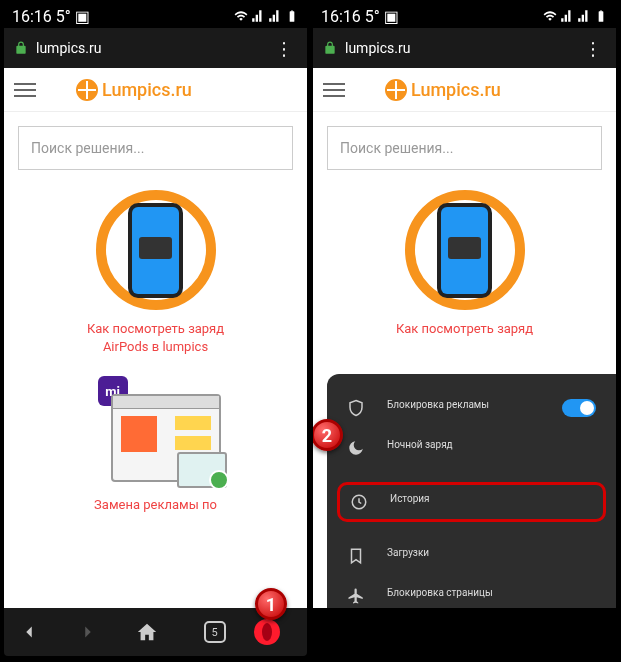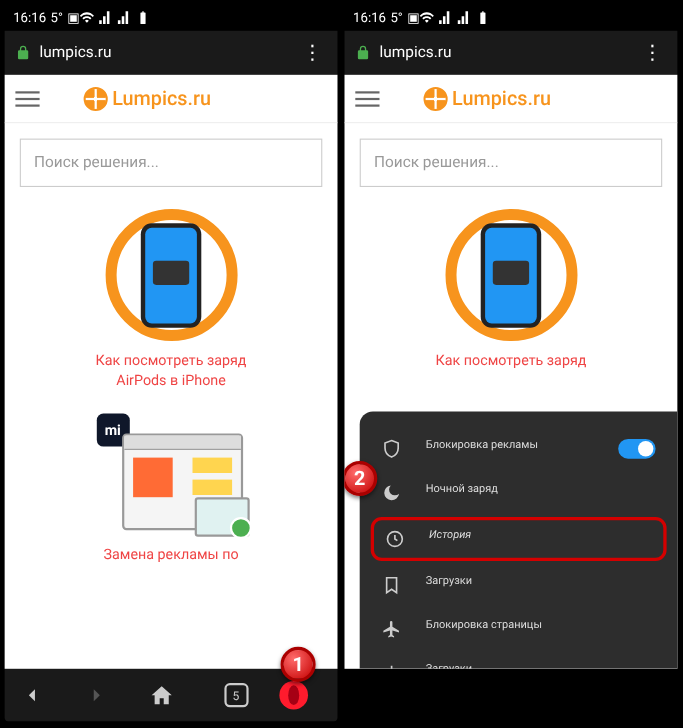--- a/index.html
+++ b/index.html
@@ -22,22 +22,22 @@
     overflow: hidden;
     position: relative;
   }
   .statusbar {
     height: 24px;
     background: #000;
     color: #fff;
     display: flex;
     align-items: center;
     padding: 0 8px;
-    font-size: 12px;
-    justify-content: flex-start;
+    font-size: 16px;
+    justify-content: space-between;
   }
   .status-left { display: flex; gap: 4px; align-items: center; }
   .status-right { display: flex; gap: 3px; align-items: center; }
   .status-ico { width: 14px; height: 14px; }
   .addrbar {
     height: 40px;
     background: #1a1a1a;
     display: flex;
     align-items: center;
     padding: 0 10px;
@@ -102,22 +102,22 @@
   .phone-screen::after {
     content: ''; position: absolute; top: 35%; left: 15%; width: 70%; height: 22px;
     background: #333; border-radius: 3px;
   }
   .hero-link { color: #ef4444; font-size: 13px; line-height: 1.4; }
   .second-hero { text-align: center; padding: 10px 20px; }
   .mi-art {
     width: 140px; height: 110px; margin: 0 auto 10px; position: relative;
   }
   .mi-badge {
-    position: absolute; top: 0; left: 2px; width: 30px; height: 30px;
-    background: #0f172a; color: #fff; font-size: 13px; font-weight: bold;
+    position: absolute; top: 0; left: 12px; width: 30px; height: 30px;
+    background: #4c1d95; color: #fff; font-size: 13px; font-weight: bold;
     display: flex; align-items: center; justify-content: center;
     border-radius: 6px;
   }
   .browser-shape {
     position: absolute; top: 18px; left: 25px; width: 110px; height: 88px;
     border: 2px solid #999; background: #f5f5f5; border-radius: 4px;
   }
   .browser-shape::before {
     content: ''; position: absolute; top: 0; left: 0; right: 0; height: 12px;
     background: #ddd; border-bottom: 1px solid #999;
@@ -163,21 +163,21 @@
     padding: 14px 0 8px;
     display: flex; flex-direction: column;
     z-index: 5;
   }
   .menu-item {
     display: flex; align-items: flex-start; gap: 20px;
     padding: 11px 20px; font-size: 10px;
   }
   .menu-item.hl {
     border: 3px solid #d40000; border-radius: 10px;
-    margin: 2px 10px; padding: 8px 10px; font-style: italic;
+    margin: 14px 10px; padding: 8px 10px;
   }
   .menu-ico { width: 20px; text-align: center; font-size: 16px; flex-shrink: 0; }
   .toggle {
     width: 34px; height: 18px; border-radius: 10px; background: #2196f3;
     margin-left: auto; position: relative;
   }
   .toggle::after {
     content: ''; position: absolute; right: 2px; top: 2px; width: 14px; height: 14px;
     background: #fff; border-radius: 50%;
   }
@@ -241,21 +241,21 @@
     </div>
 
     <div class="hero">
       <div class="hero-circle">
         <div class="phone-shape">
             <div class="phone-screen"></div>
           </div>
       </div>
       <div class="hero-link">
         <div>Как посмотреть заряд</div>
-        <div>AirPods в iPhone</div>
+        <div>AirPods в lumpics</div>
       </div>
     </div>
 
     <div class="second-hero">
       <div class="mi-art">
         <div class="mi-badge">mi</div>
         <div class="browser-shape">
           <div class="tile-r"></div>
             <div class="tile-y1"></div>
             <div class="tile-y2"></div>

